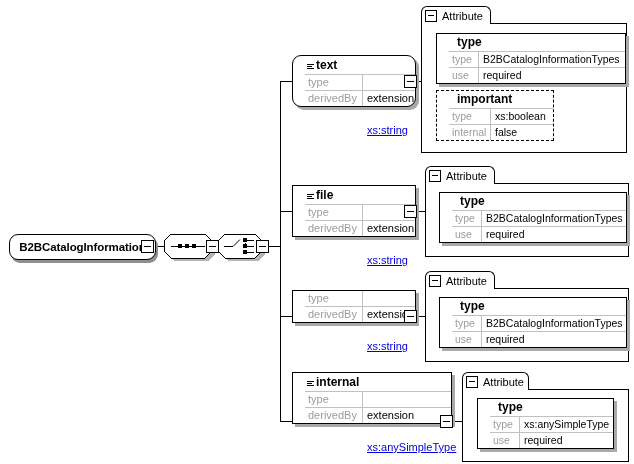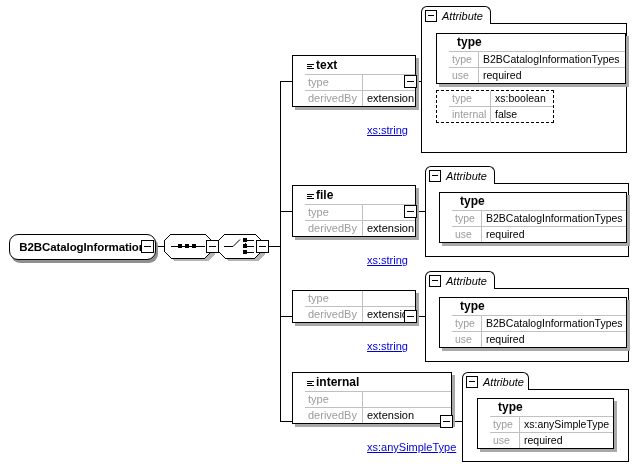--- a/index.html
+++ b/index.html
@@ -61,21 +61,21 @@
     position:absolute; height:18px; background:#fff;
     border:1px solid #000; border-bottom:none; border-radius:6px 6px 0 0;
     z-index:4; display:flex; align-items:center; gap:5px; padding-left:3px; box-sizing:border-box;
   }
   .atab .tminus {
     position:relative; width:12px; height:12px; border:1px solid #000; background:#fff; box-sizing:border-box; flex:none;
   }
   .atab .tminus::before {
     content:""; position:absolute; left:2px; right:2px; top:4px; height:1px; background:#000;
   }
-  .atab .tlabel { font-style:italic; font-size:11px; color:#000; padding-right:4px; white-space:nowrap; }
+  .atab .tlabel { font-size:11px; color:#000; padding-right:4px; white-space:nowrap; }
 </style>
 </head>
 <body>
 
 <div class="stage">
 
   <svg class="wires" width="634" height="464" shape-rendering="crispEdges">
     <g stroke="#000" stroke-width="1" fill="none">
       <line x1="154" y1="246.5" x2="166" y2="246.5"></line>
       <line x1="219" y1="246.5" x2="222" y2="246.5"></line>
@@ -115,21 +115,21 @@
     </g>
   </svg>
 
   <div class="rootbox">
     <span class="rlabel">B2BCatalogInformation</span>
   </div>
   <div class="minusbox" style="left:141px;top:240px;"></div>
   <div class="minusbox" style="left:206px;top:240px;"></div>
   <div class="minusbox" style="left:256px;top:240px;"></div>
 
-  <div class="nodebox elem" style="left:292px;top:55px;width:110px;">
+  <div class="nodebox elem" style="left:292px;top:55px;width:110px;border-radius:9px;">
     <div class="ntitle">
       <span class="eicon"><svg width="8" height="8">
             <line x1="0" y1="1.5" x2="7" y2="1.5" stroke="#000"></line>
             <line x1="0" y1="3.5" x2="5" y2="3.5" stroke="#000"></line>
             <line x1="0" y1="5.5" x2="7" y2="5.5" stroke="#000"></line>
           </svg></span>
       <span>text</span>
     </div>
     <div class="nrow">
       <span class="lbl">type</span>
@@ -152,20 +152,21 @@
     <div class="nrow">
       <span class="lbl">type</span>
       <span class="val">B2BCatalogInformationTypes</span>
     </div>
     <div class="nrow">
       <span class="lbl">use</span>
       <span class="val">required</span>
     </div>
   </div>
   <div class="nodebox attr dashed wide-lbl" style="left:436px;top:90px;width:104px;z-index:3;">
+    <div class="ntitle">important</div>
     <div class="nrow">
       <span class="lbl">type</span>
       <span class="val">xs:boolean</span>
     </div>
     <div class="nrow">
       <span class="lbl">internal</span>
       <span class="val">false</span>
     </div>
   </div>
 

